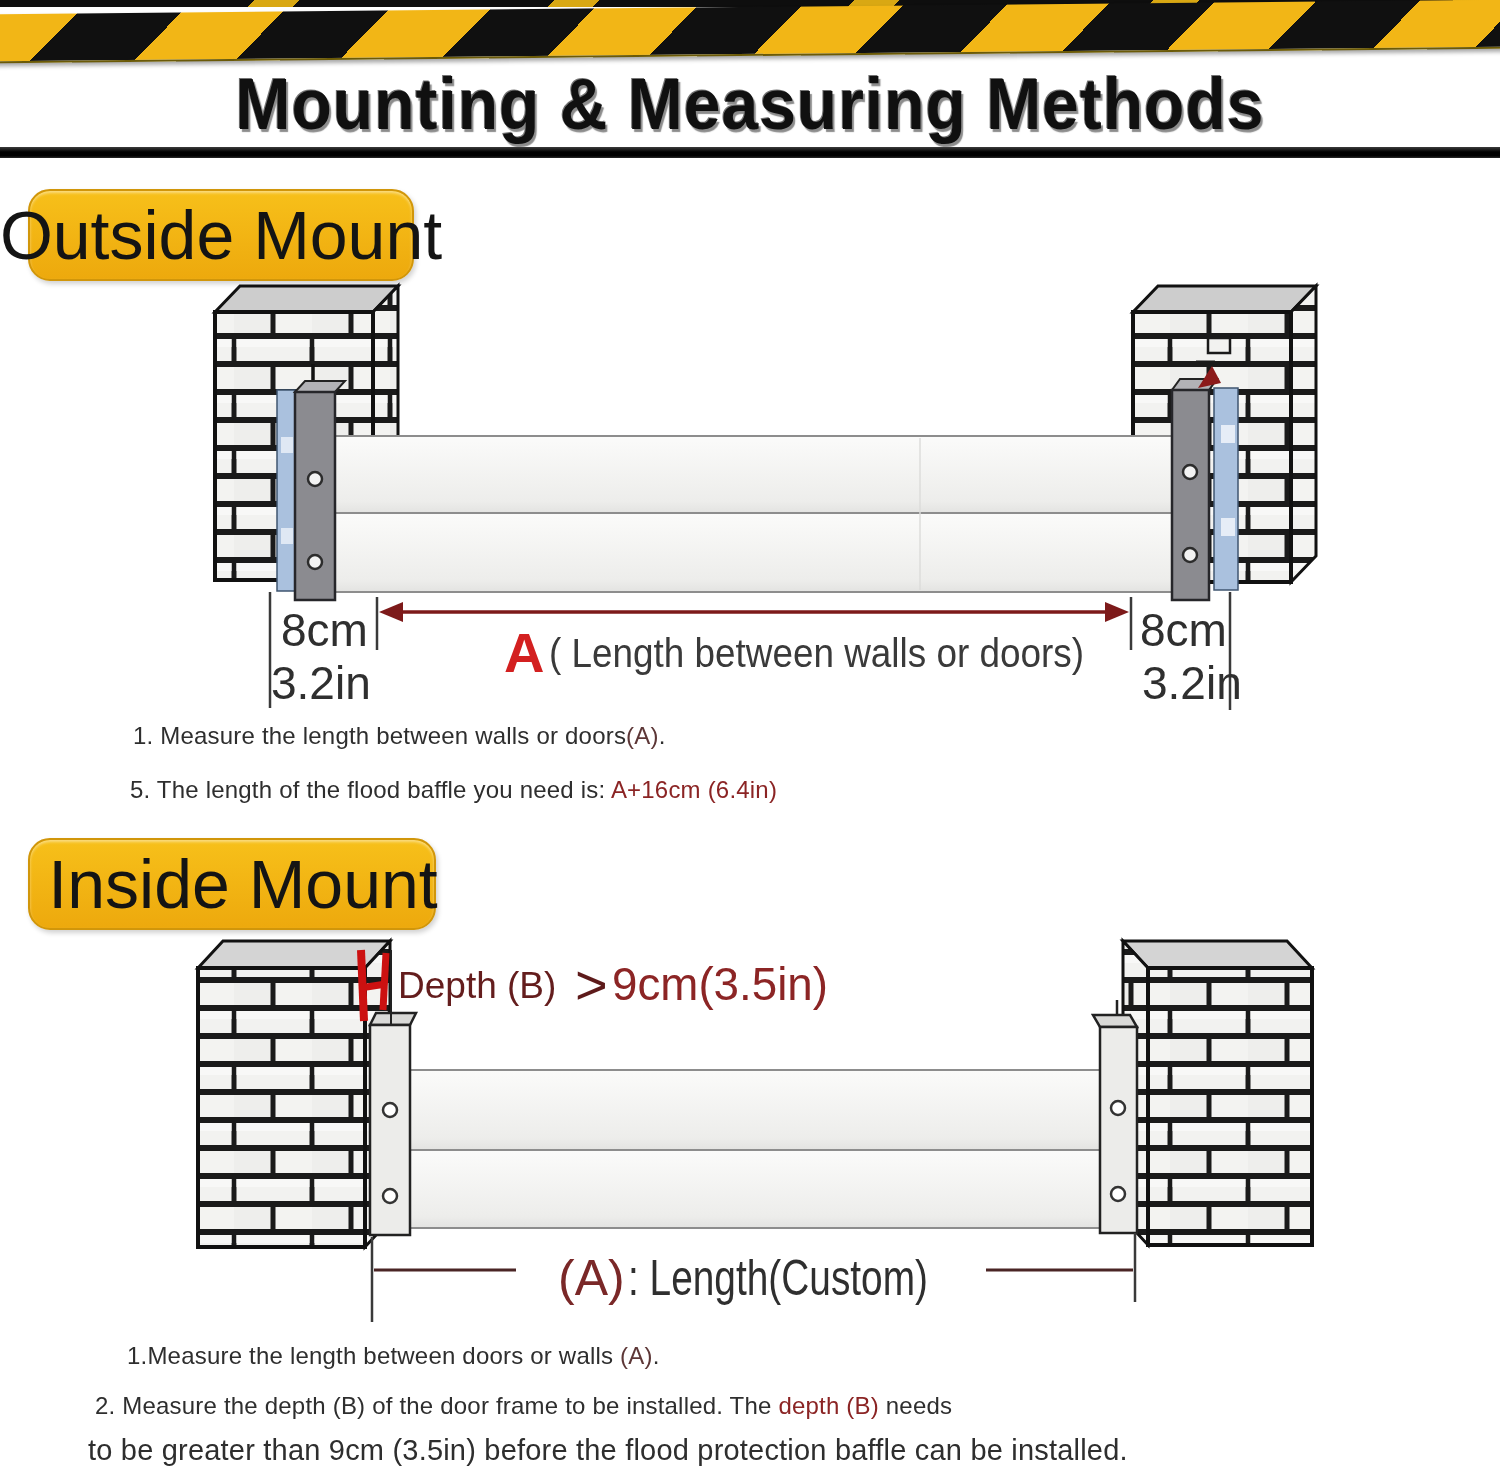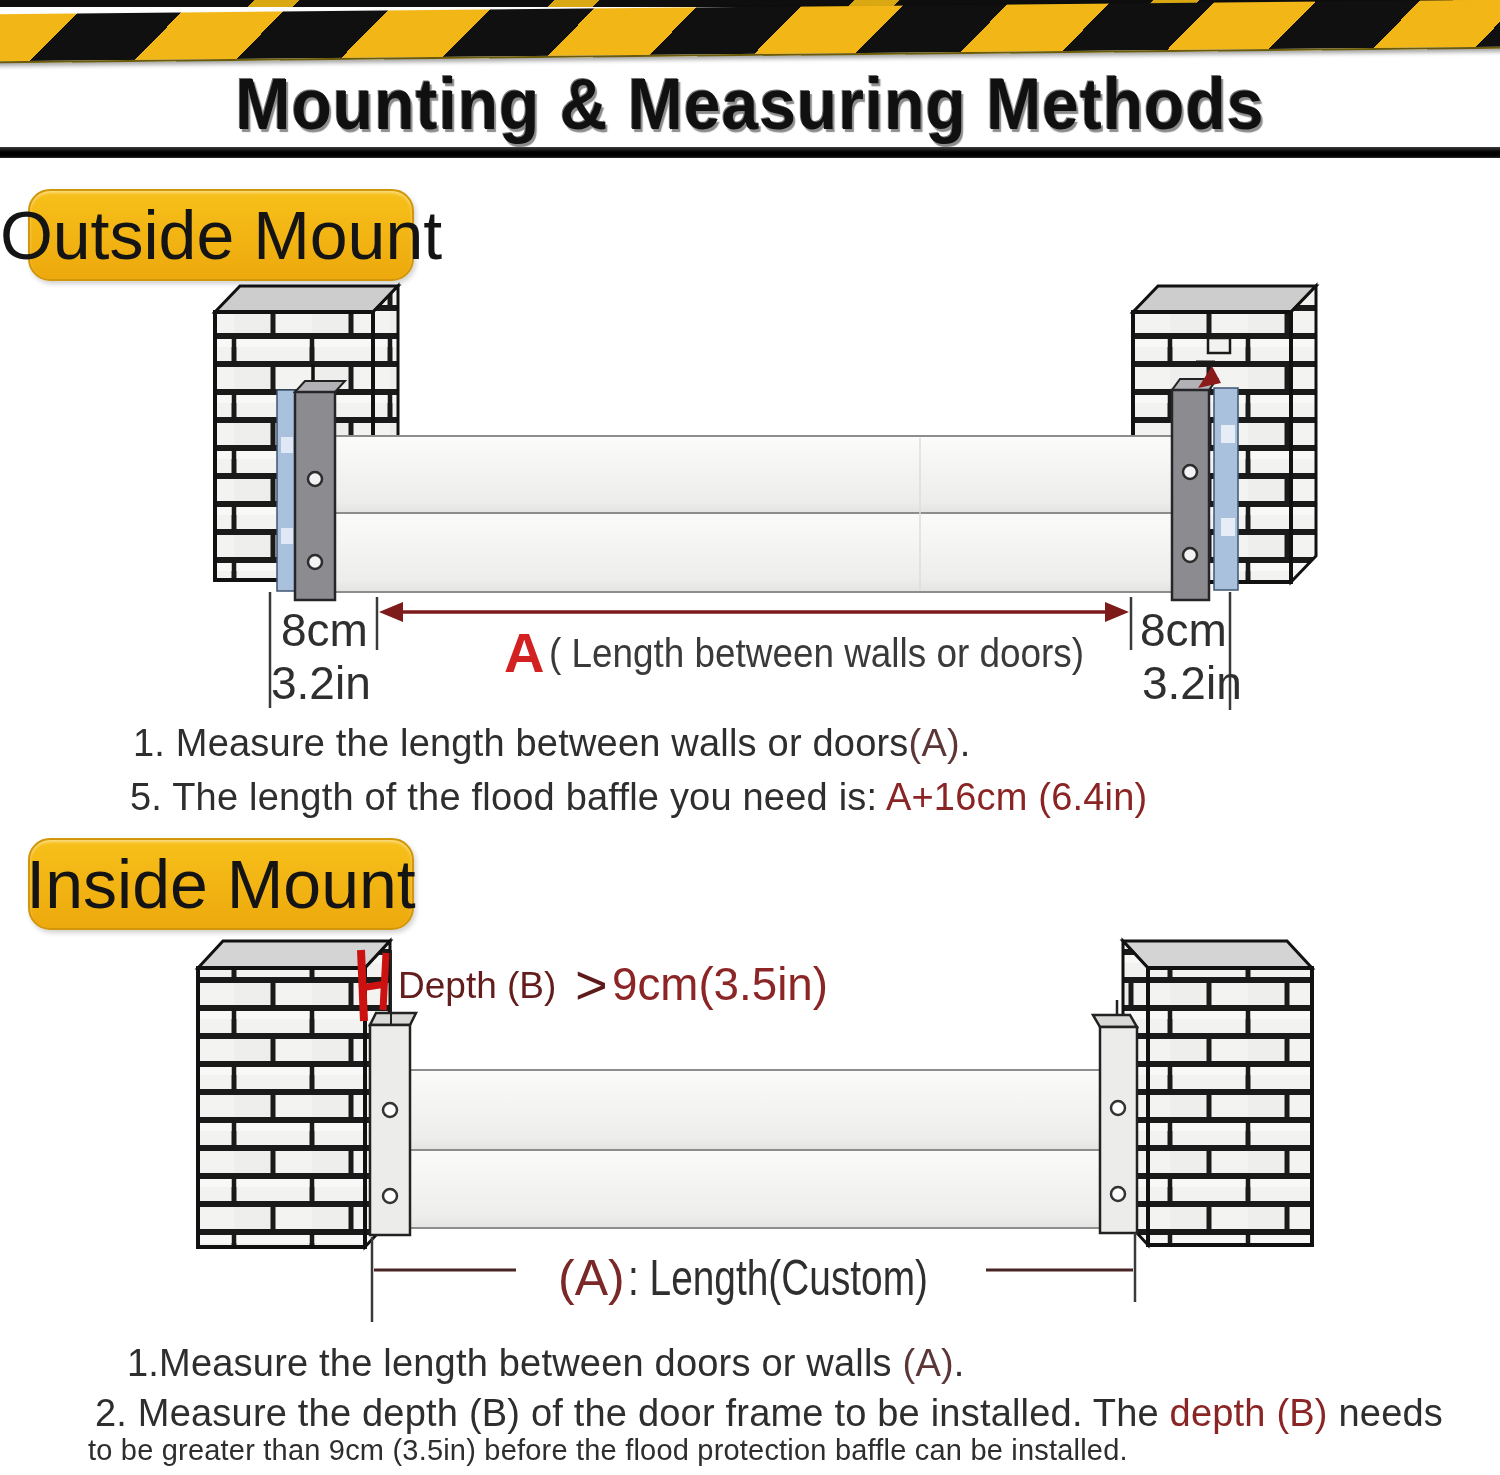--- a/index.html
+++ b/index.html
@@ -34,24 +34,24 @@
   
   .badge{
     position:absolute;left:28px;width:382px;height:88px;
     background:linear-gradient(180deg,#f7c01a,#eda90d);
     border:2px solid #d1960a;border-radius:22px;
     box-shadow:2px 3px 5px rgba(0,0,0,0.18), inset 0 2px 3px rgba(255,255,255,0.45);
     display:flex;align-items:center;justify-content:center;
     font-size:68px;color:#141414;white-space:nowrap;
   }
   .badge-outside{top:189px;}
-  .badge-inside{top:838px;}
+  .badge-inside{top:838px;padding-left:22px;}
   
   .step{
-    position:absolute;font-size:38px;color:#2e2e2e;white-space:nowrap;letter-spacing:0.2px;
+    position:absolute;font-size:24px;color:#2e2e2e;white-space:nowrap;letter-spacing:0.2px;
   }
   .step .red{color:#8b2424;margin-top:24px;}
   .step .maroonA{color:#5d3737;}
   .step-sm{font-size:29px;}
   
   svg text{font-family:"Liberation Sans",sans-serif;}
   .meas{font-size:46px;fill:#2f2f2f;}
   .dimA{font-size:56px;font-weight:bold;fill:#d32020;}
   .dimcap{font-size:40px;fill:#3a3a3a;}
   .depth-label{font-size:37px;fill:#641d1d;}

